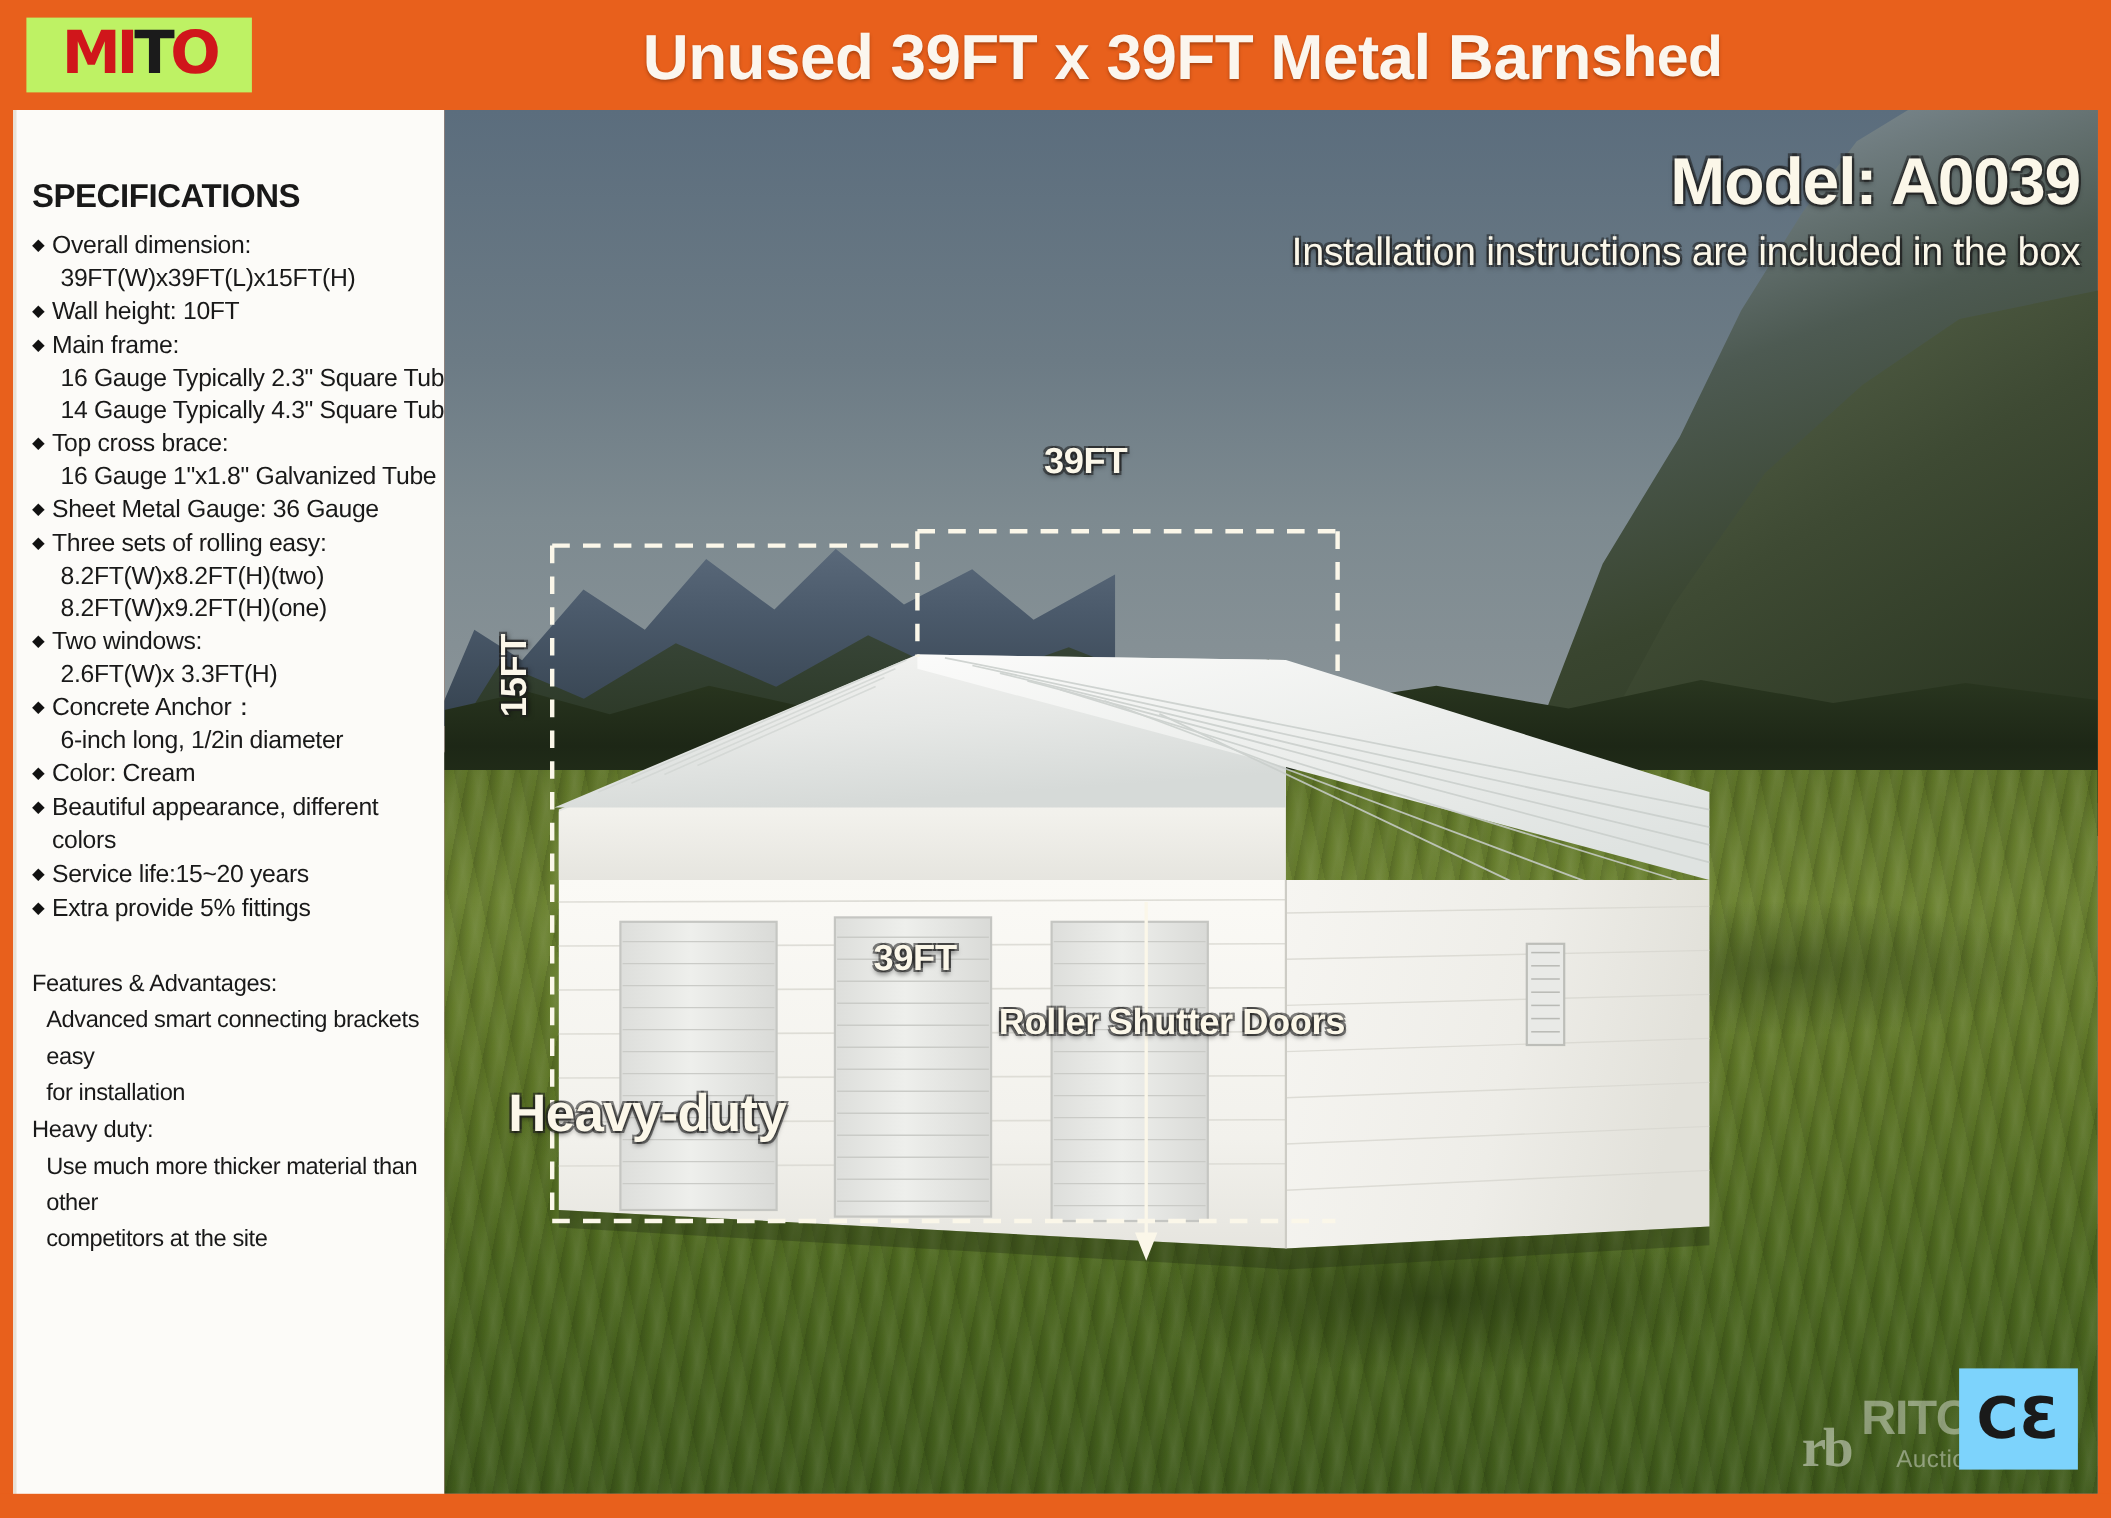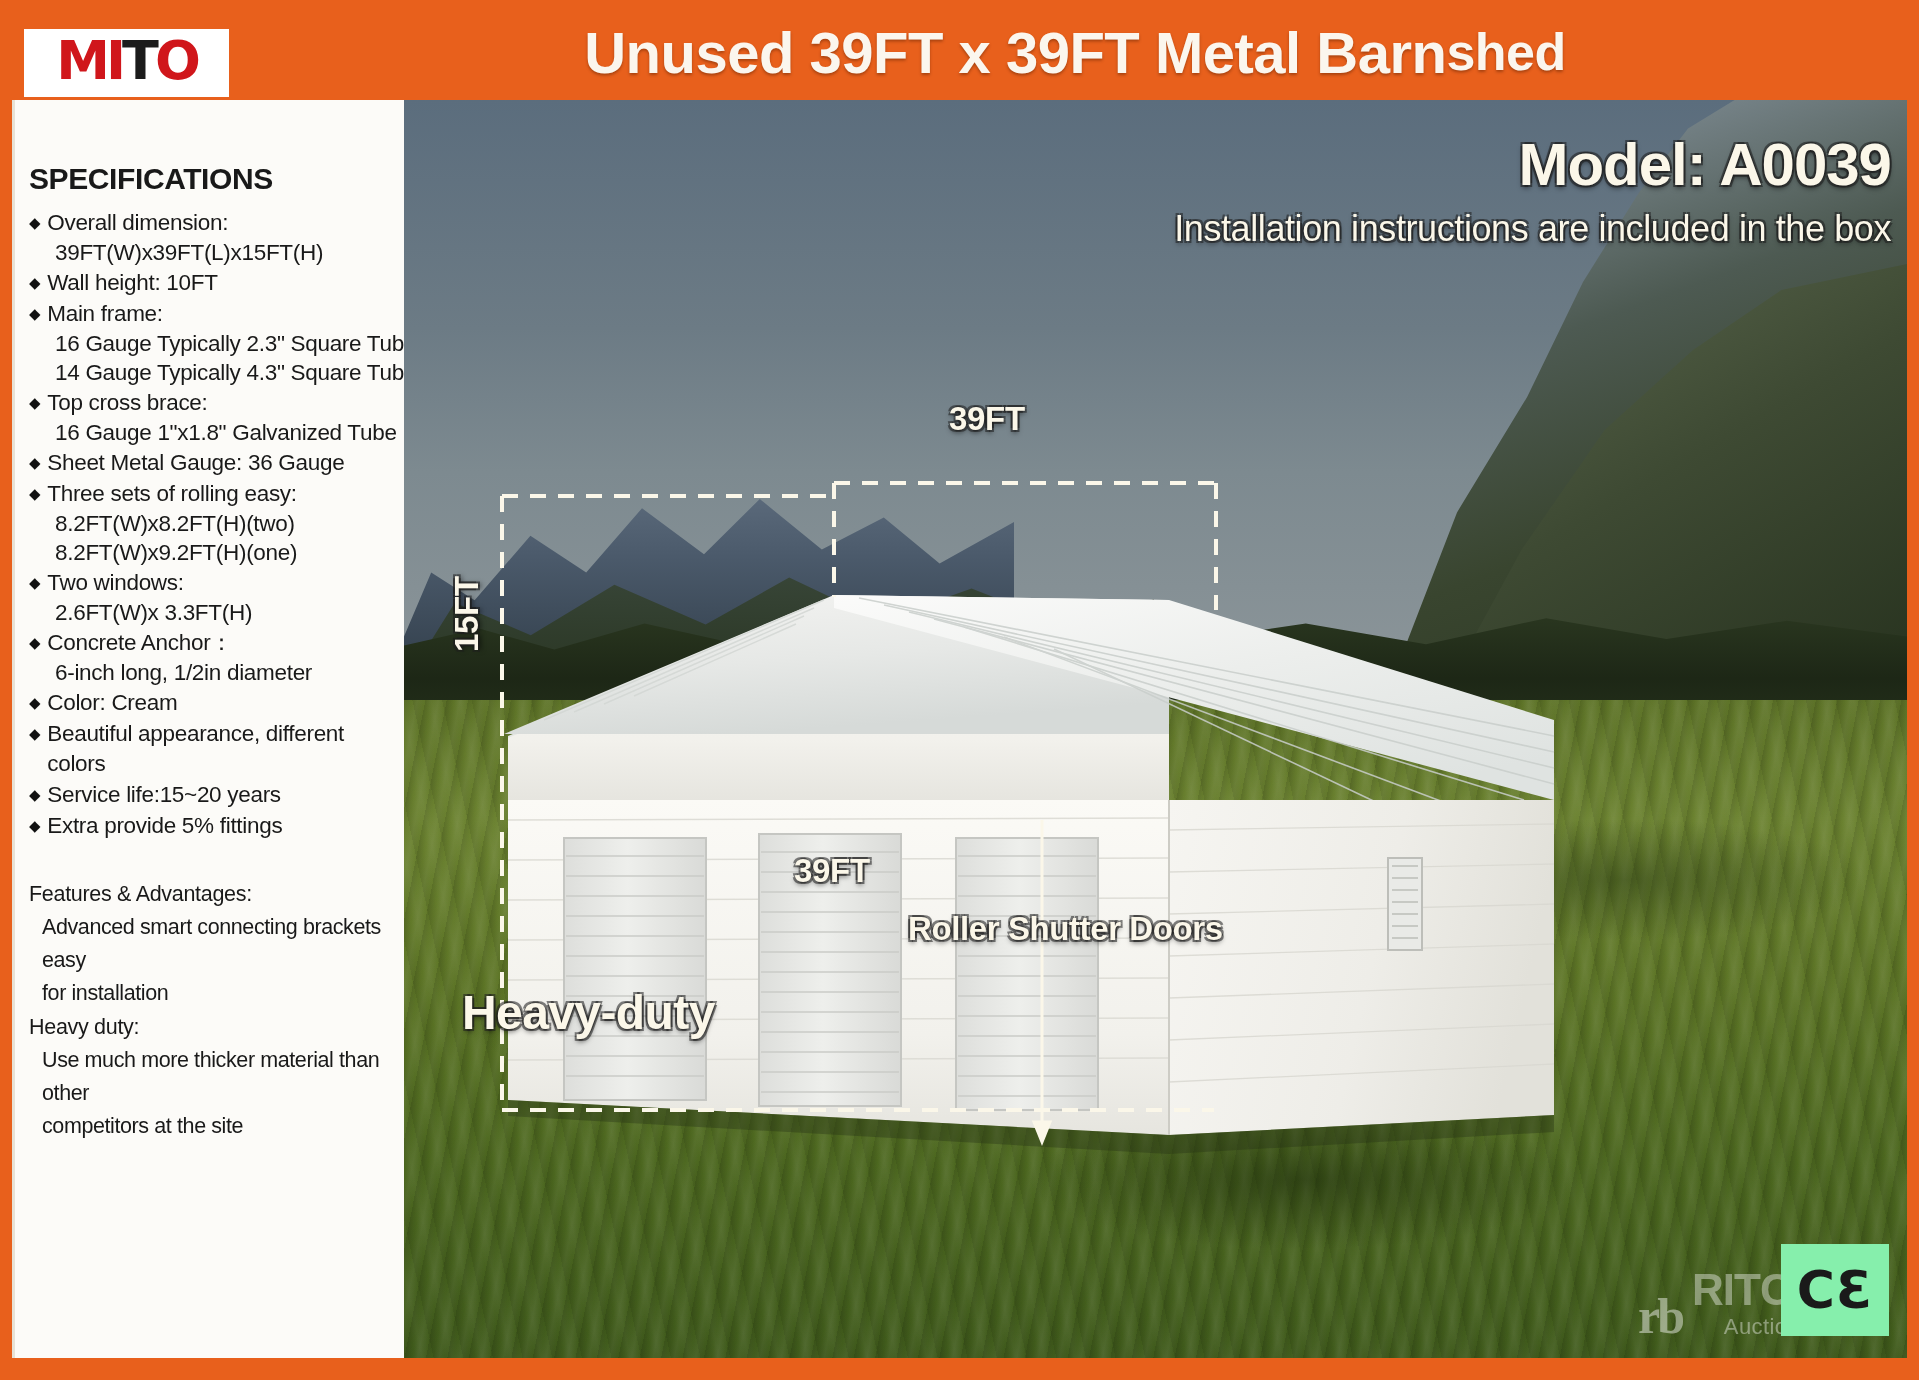--- a/index.html
+++ b/index.html
@@ -17,22 +17,22 @@
 
   
   #header {
     position:absolute; left:0; top:0;
     width:1919px; height:100px;
     background:#E8601C;
   }
   #logo-box {
     position:absolute; left:24px; top:16px;
     width:205px; height:68px;
-    background:#ffffff;
-    display:flex; align-items:center; justify-content:center;margin-top:13px;
+    background:#bef264;
+    display:flex; align-items:center; justify-content:center;
   }
   #logo-text {
     font-size:54px; font-weight:bold; line-height:1;
     letter-spacing:-4px;
     font-family:"DejaVu Sans", sans-serif;
     color:#D0161B;
     position:relative; top:-2px;
   }
   #logo-text .dark { color:#1b1b1b; }
   #header-title {
@@ -223,21 +223,21 @@
     font-size:44px; font-weight:bold; color:#e9ece6;
     letter-spacing:-1px; line-height:1;
   }
   #wm-auct {
     font-size:22px; color:#e9ece6; letter-spacing:.4px;
     line-height:1.2; margin-top:2px;
   }
   #ce-box {
     position:absolute; right:18px; bottom:22px;
     width:108px; height:92px;
-    background:#86efac;
+    background:#7dd3fc;
     display:flex; align-items:center; justify-content:center;
   }
   #ce-text {
     font-size:52px; font-weight:bold; color:#1a1a1a;
     letter-spacing:1px; line-height:1;
     font-family:"DejaVu Sans", sans-serif;
   }
 
   #footer-strip {
     position:absolute; left:0; bottom:0; width:1919px; height:22px;

